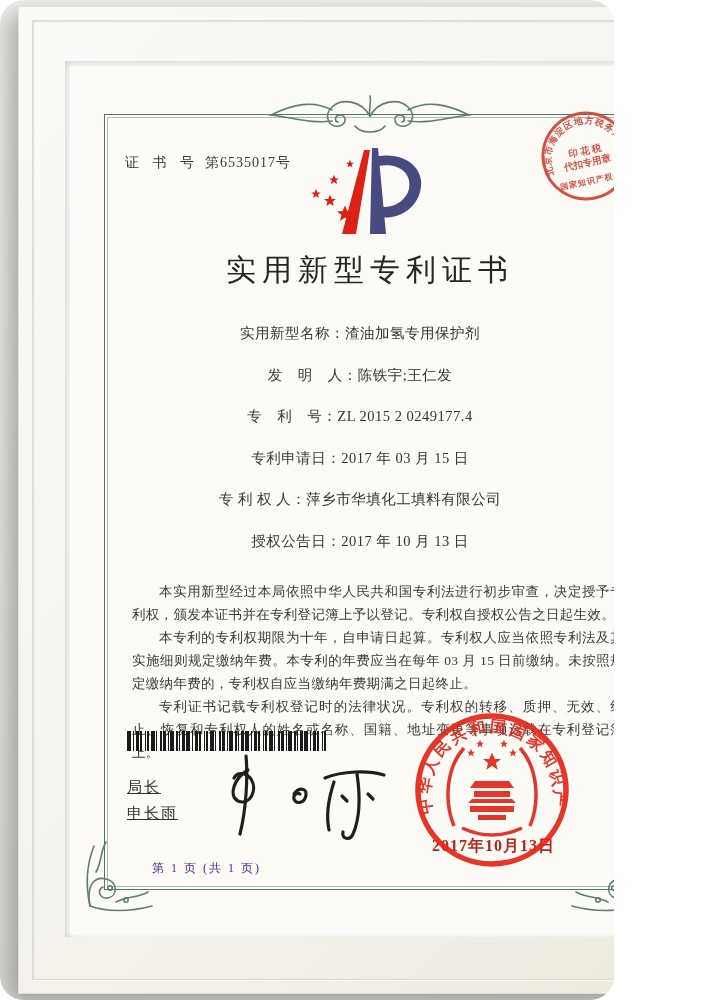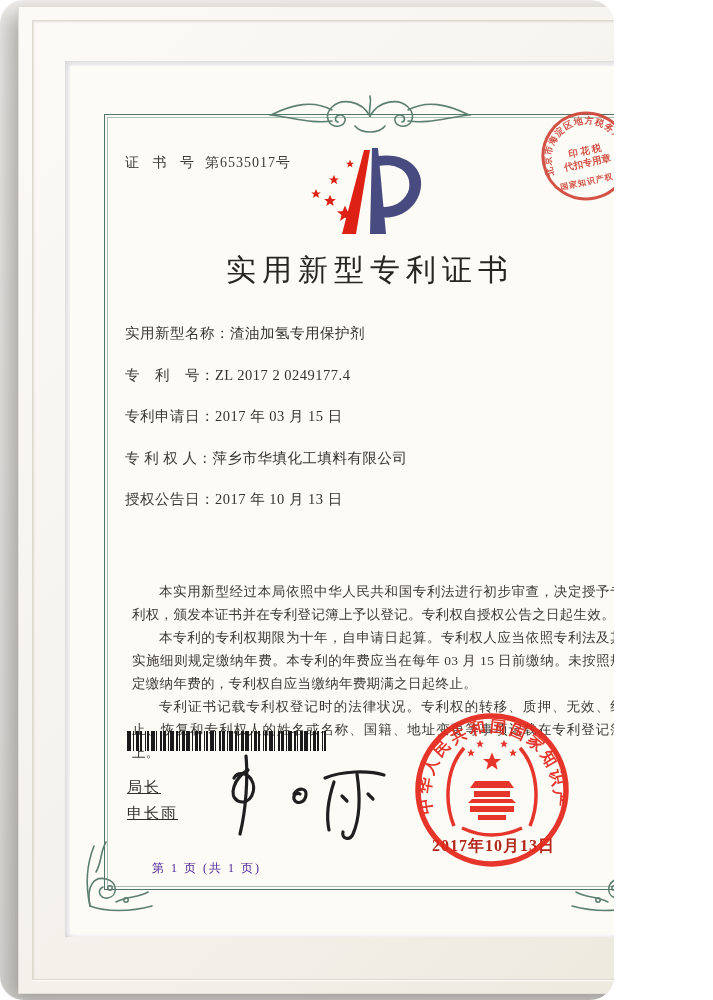--- a/index.html
+++ b/index.html
@@ -20,21 +20,21 @@
   .cert-border{position:absolute;left:34px;top:48px;width:532px;height:774px;
          border:1px solid #54766a;}
   .cert-border-inner{position:absolute;left:2px;top:2px;right:2px;bottom:2px;
          border:1px solid #a9c0b4;}
   .cert-no{position:absolute;left:55px;top:88px;font-size:14px;color:#3a3a36;letter-spacing:1px;}
   .cert-no .lbl{letter-spacing:5px;margin-right:6px;}
   .logo{position:absolute;left:228px;top:78px;}
   .stamp{position:absolute;left:468px;top:42px;transform:rotate(-12deg);opacity:.92;}
   .title{position:absolute;left:34px;top:184px;width:532px;text-align:center;
          font-size:30px;font-weight:400;color:#262622;letter-spacing:6px;}
-  .fields{position:absolute;left:55px;top:258px;width:470px;}
+  .fields{position:absolute;left:55px;top:258px;width:470px;text-align:center;}
   .field-row{margin-bottom:22.5px;font-size:14.5px;color:#34332f;letter-spacing:.5px;white-space:nowrap;}
   .field-row .flabel{color:#3a3935;}
   .paras{position:absolute;left:50px;top:514px;width:492px;margin-left:12px;}
   .paras p{margin:0;font-size:13.5px;line-height:23px;color:#3c3a35;
          text-indent:2em;text-align:justify;letter-spacing:.3px;}
   .barcode{position:absolute;left:57px;top:665px;}
   .signer{position:absolute;left:57px;top:708px;font-size:15px;color:#302f2b;letter-spacing:2px;line-height:26px;text-decoration:underline;}
   .signature{position:absolute;left:140px;top:682px;}
   .seal-date{position:absolute;left:362px;top:770px;font-size:16px;font-weight:600;
          color:#b3261a;letter-spacing:1px;}
@@ -131,21 +131,24 @@
       <text x="48" y="76" text-anchor="middle" font-size="8" fill="#cf4437" font-weight="600" letter-spacing="1">国家知识产权局</text>
     </svg>
 
     <div class="title">实用新型专利证书</div>
 
     <div class="fields">
       <div class="field-row">
         <span class="flabel">实用新型名称：</span><span class="fvalue">渣油加氢专用保护剂</span>
       </div>
       <div class="field-row">
-        <span class="flabel">专　利　号：</span><span class="fvalue">ZL 2017 2 0249177.4</span>
+        <span class="flabel">发　明　人：</span><span class="fvalue">陈铁宇;王仁发</span>
+      </div>
+      <div class="field-row">
+        <span class="flabel">专　利　号：</span><span class="fvalue">ZL 2015 2 0249177.4</span>
       </div>
       <div class="field-row">
         <span class="flabel">专利申请日：</span><span class="fvalue">2017 年 03 月 15 日</span>
       </div>
       <div class="field-row">
         <span class="flabel">专 利 权 人：</span><span class="fvalue">萍乡市华填化工填料有限公司</span>
       </div>
       <div class="field-row">
         <span class="flabel">授权公告日：</span><span class="fvalue">2017 年 10 月 13 日</span>
       </div>

